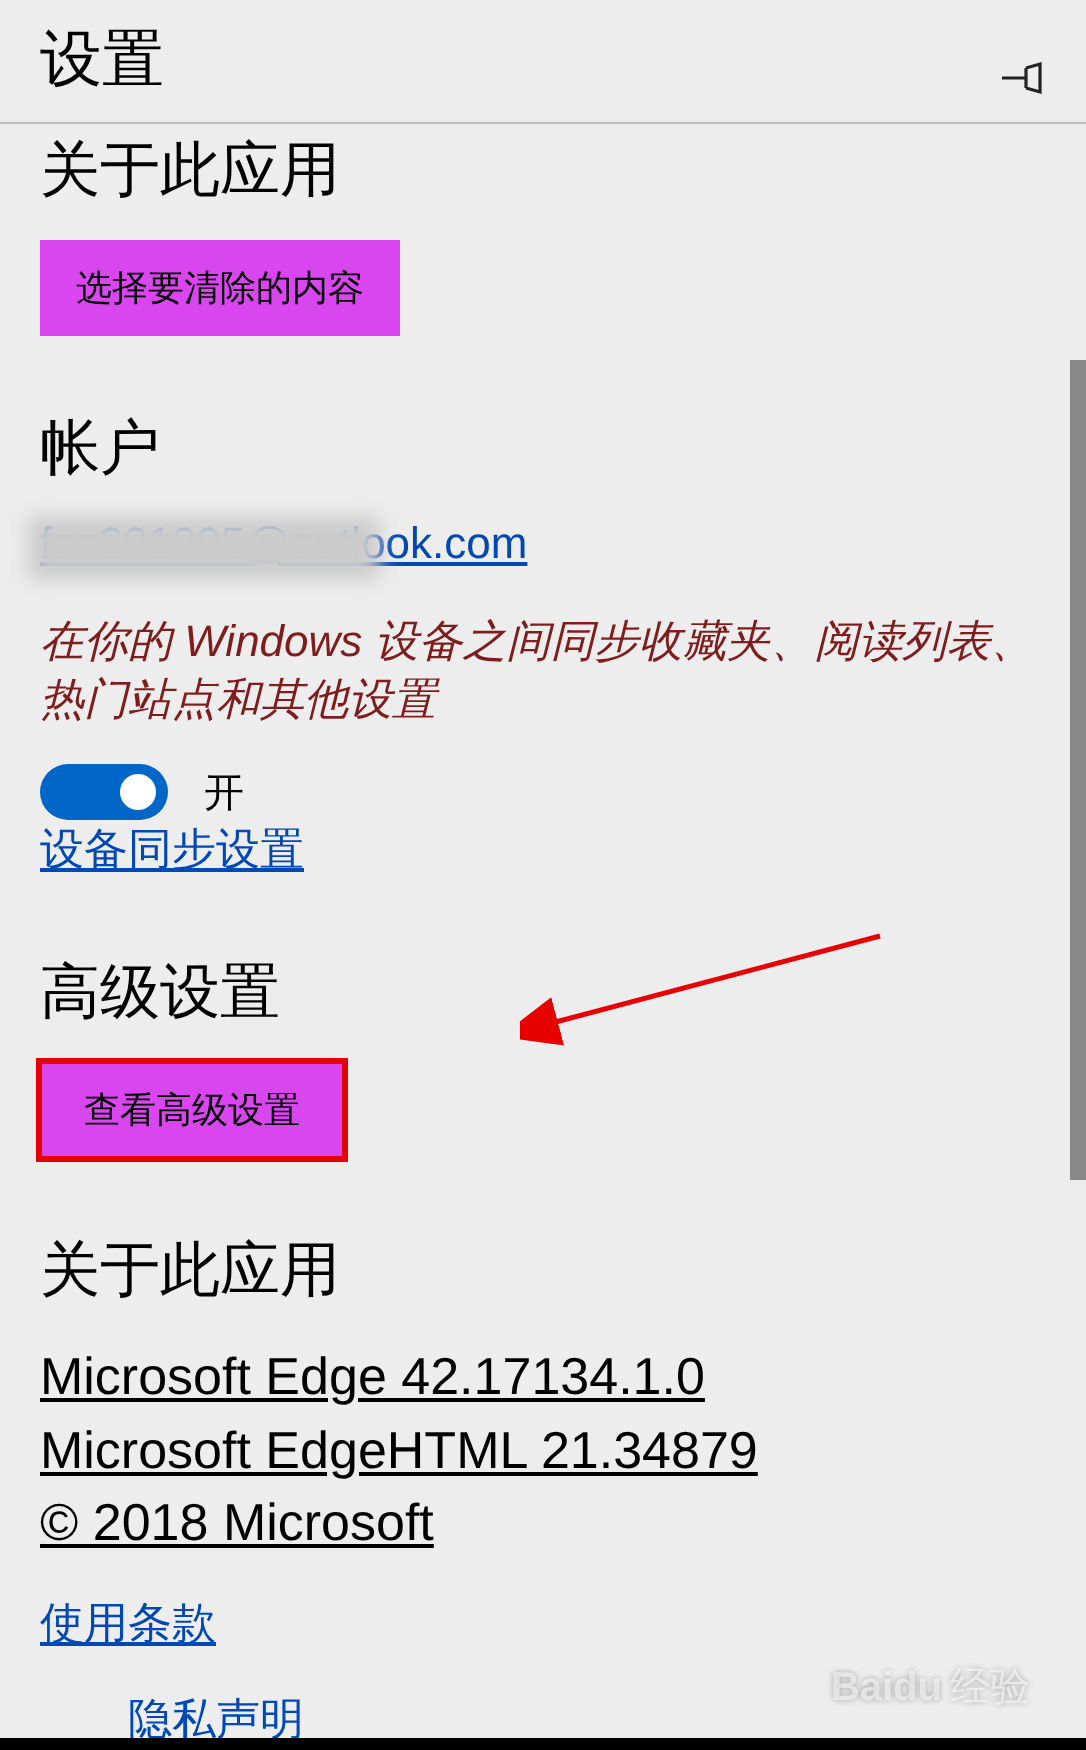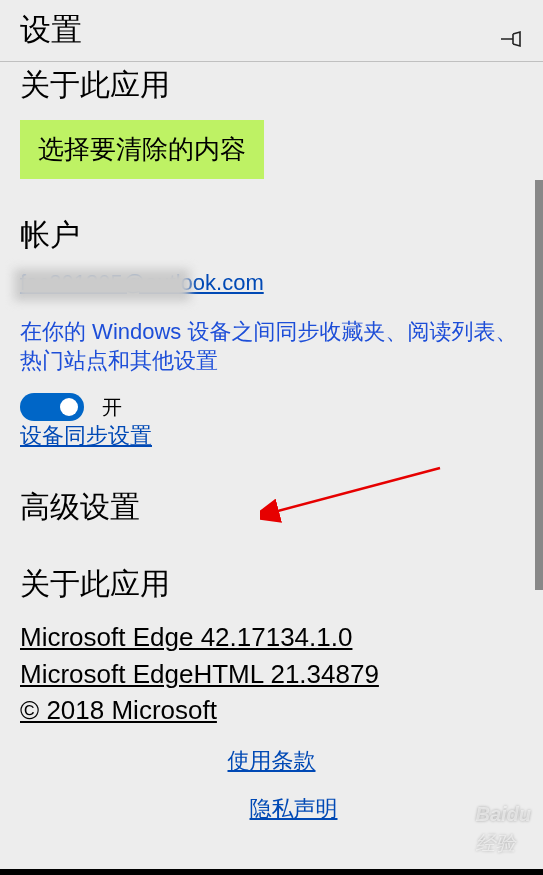--- a/index.html
+++ b/index.html
@@ -48,25 +48,25 @@
       color: #000;
       margin-top: 36px;
       margin-bottom: 14px;
     }
     .section-heading.clipped {
       margin-top: 0;
       padding-top: 3px;
       position: relative;
     }
     .btn {
-      background: #bef264;
+      background: #d946ef;
       color: #000;
       border: none;
       padding: 12px 18px;
-      font-size: 26px;
+      font-size: 18px;
       font-family: Liberation Serif, serif;
       cursor: pointer;
       display: inline-block;
     }
     .btn.highlighted {
       outline: 3px solid #e60000;
       outline-offset: -1px;
       padding: 12px 22px;
     }
     .link {
@@ -85,23 +85,24 @@
       left: -6px;
       top: -1px;
       width: 176px;
       height: 32px;
       background: #cbcbcb;
       filter: blur(5px);
       z-index: 2;
     }
     .desc {
       font-size: 22px;
-      color: #1d4ed8;
+      color: #7f1d1d;
       margin-top: 22px;
       line-height: 1.3;
+      font-style: italic;
     }
     .toggle-row {
       display: flex;
       align-items: center;
       margin-top: 18px;
       gap: 18px;
     }
     .toggle {
       width: 64px;
       height: 28px;
@@ -126,21 +127,20 @@
     .sync-link {
     }
     .about-line {
       font-size: 26px;
       color: #000;
       line-height: 1.4;
       text-decoration: underline;
     }
     .footer-link {
       margin-top: 18px;
-      text-align: center;
     }
     .footer-link + .footer-link {
       margin-top: 18px;
       margin-left: 44px;
     }
     .scrollbar {
       position: absolute;
       right: 0;
       top: 180px;
       width: 8px;
@@ -149,31 +149,29 @@
     }
     .arrow-svg {
       position: absolute;
       left: 260px;
       top: 460px;
       pointer-events: none;
       z-index: 10;
     }
     .watermark {
       position: absolute;
-      right: 12px;
+      right: 28px;
       bottom: 18px;
       color: rgba(255,255,255,0.55);
       font-size: 20px;
       font-weight: bold;
-      font-style: italic;
       display: flex;
       align-items: baseline;
       gap: 4px;
       text-shadow: 0 0 3px rgba(0,0,0,0.3);
-      flex-direction: column;
     }
     .watermark-sub {
       font-size: 20px;
       font-weight: normal;
     }
     .bottom-bar {
       position: absolute;
       left: 0;
       bottom: 0;
       width: 100%;
@@ -211,20 +209,21 @@
       <div class="toggle-knob"></div>
     </div>
     <span class="toggle-label">开</span>
   </div>
 
   <div class="sync-link">
     <a class="link">设备同步设置</a>
   </div>
 
   <div class="section-heading">高级设置</div>
+  <button class="btn highlighted">查看高级设置</button>
 
   <div class="section-heading">关于此应用</div>
   <div class="about-line">Microsoft Edge 42.17134.1.0</div>
   <div class="about-line">Microsoft EdgeHTML 21.34879</div>
   <div class="about-line">© 2018 Microsoft</div>
 
   <div class="footer-link">
     <a class="link">使用条款</a>
   </div>
   <div class="footer-link">

